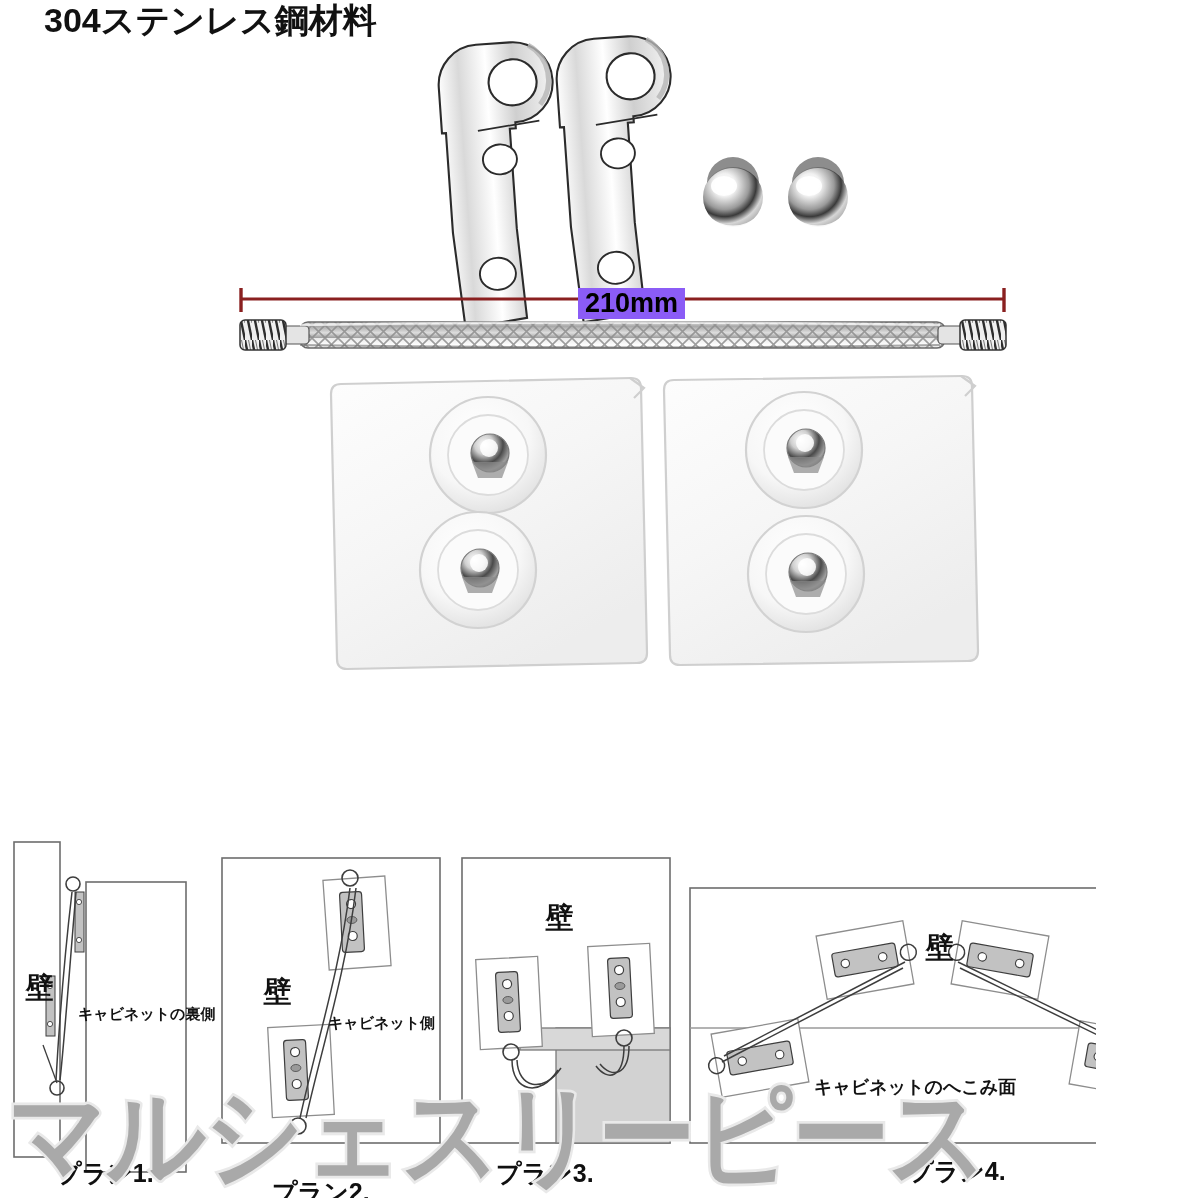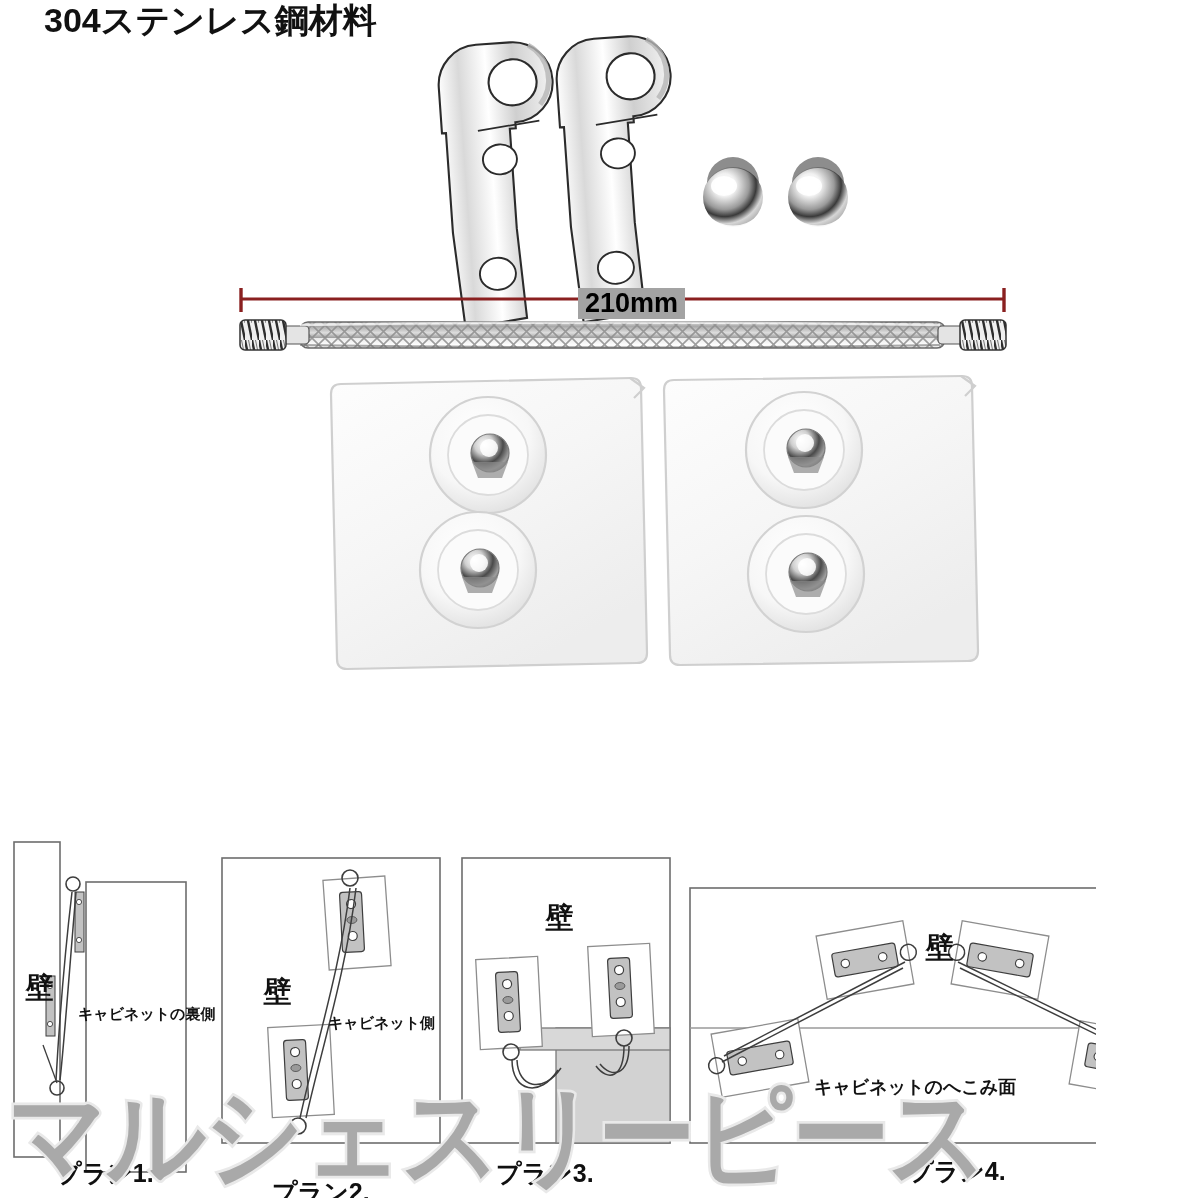--- a/index.html
+++ b/index.html
@@ -56,21 +56,21 @@
   
   .parts-layer { position: absolute; left:0; top:0; width:1200px; height:720px; }
 
   .dim-label {
     position: absolute;
     left: 578px;
     top: 288px;
     font-size: 27px;
     font-weight: 700;
     color: #000000;
-    background: #a3a3a3;
+    background: #8b5cf6;
     padding: 0 7px;
     z-index: 5;
     white-space: nowrap;
   }
 
   
   .diagrams { position: absolute; left: 0; top: 830px; width: 1200px; height: 368px; }
 
   .plan-caption {
     position: absolute;

